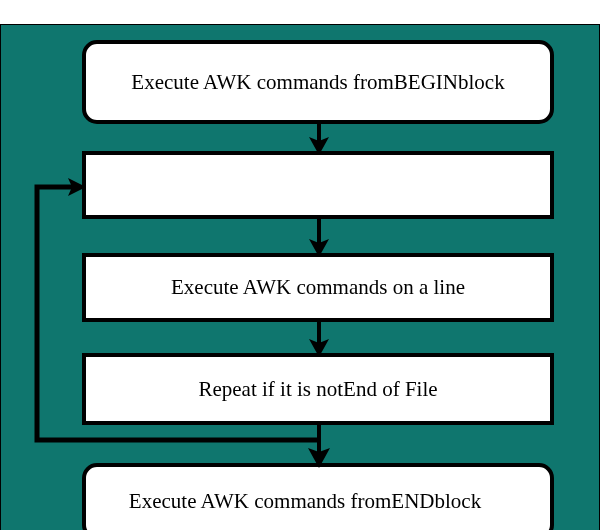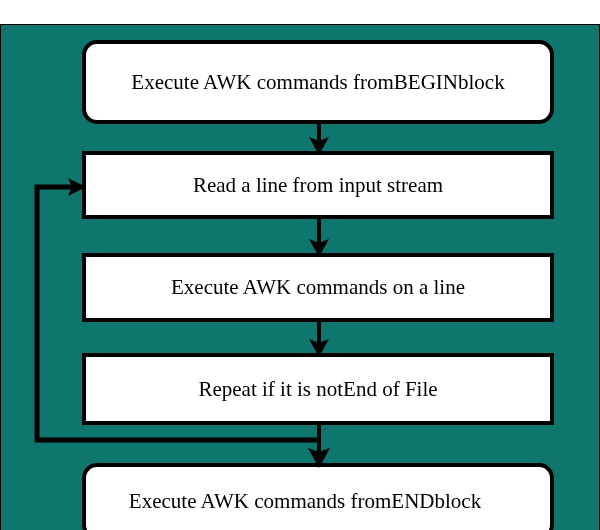--- a/index.html
+++ b/index.html
@@ -87,21 +87,20 @@
 
     <g>
       <line x1="318" y1="398" x2="318" y2="433" stroke="#000000" stroke-width="4"></line>
       <path d="M 318 443 L 307 423 L 318 427 L 329 423 Z" fill="#000000"></path>
     </g>
 
   </svg>
 
   <div class="node-label" style="left:83px; top:17px; width:468px; height:80px;">Execute AWK commands from <b>BEGIN</b> block</div>
 
-  <div class="node-label" style="left:83px; top:128px; width:468px; height:64px;">Read a line from input stream</div>
 
   <div class="node-label" style="left:83px; top:230px; width:468px; height:65px;">Execute AWK commands on a line</div>
 
   <div class="node-label" style="left:83px; top:330px; width:468px; height:68px;">Repeat if it is not <b>End of File</b></div>
 
   <div class="node-label" style="left:70px; top:440px; width:468px; height:73px;justify-content:center;">Execute AWK commands from <b>END</b> block</div>
 
 </div>
 
 </body></html>

